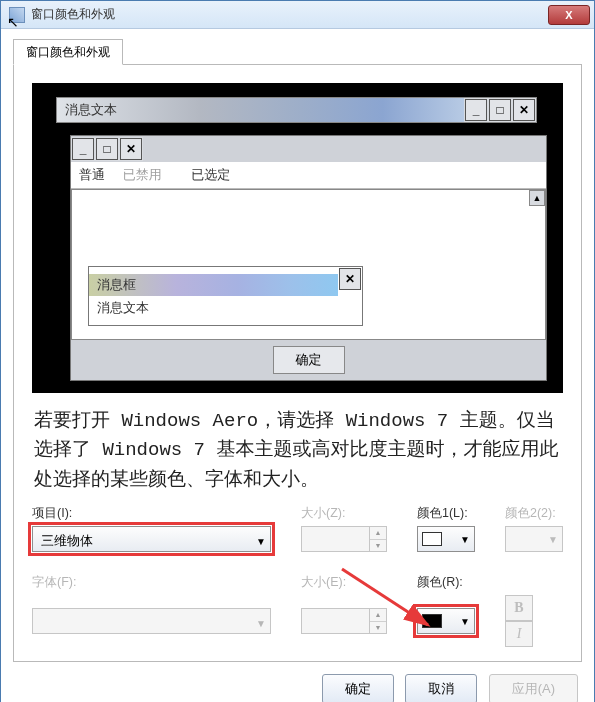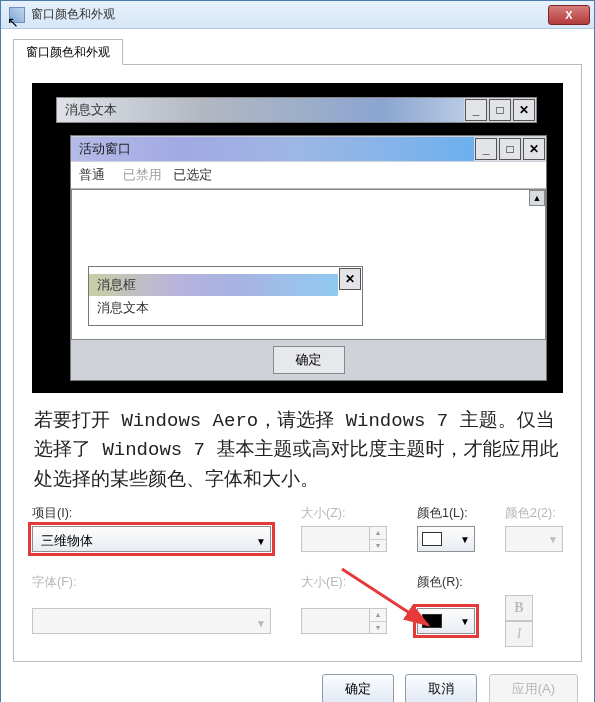--- a/index.html
+++ b/index.html
@@ -17,21 +17,21 @@
   .preview { background: #000; padding: 14px 24px 14px 24px; position: relative; height: 310px; }
   .inactive-win { position: absolute; left: 24px; top: 14px; right: 26px; }
   .win-title { display: flex; align-items: center; height: 26px; border: 1px solid #888; }
   .grad-in { flex: 1; background: linear-gradient(to right, #dfe3e8 0%, #b3b8c2 35%, #9daec9 60%, #8ba5d1 80%, #b7cae4 100%); padding-left: 8px; line-height: 24px; color: #333; font-size: 13px; }
   .winctl { display: flex; background: #d8dbe0; }
   .winctl span { width: 22px; height: 22px; border: 1px solid #555; margin: 1px; background: #e2e4e8; text-align: center; line-height: 20px; font-family: Arial; font-size: 12px; font-weight: bold; }
   .active-win { position: absolute; left: 38px; top: 52px; right: 16px; bottom: 12px; background: #cfd2d8; border: 1px solid #777; display: flex; flex-direction: column; }
   .grad-act { flex: 1; background: linear-gradient(to right, #b5bbe8 0%, #a1a9e4 28%, #9eb6e4 55%, #87b4e9 78%, #6cb0ef 100%); padding-left: 8px; line-height: 24px; font-size: 13px; color: #222; }
   .menu { background: #fff; border-bottom: 1px solid #bbb; padding: 4px 8px; font-size: 13px; color: #333; }
   .menu .dis { color: #a0a0a0; margin-left: 14px; }
-  .menu .sel { margin-left: 8px; }
+  .menu .sel { margin-left: 26px; }
   .textarea { background: #fff; border: 1px solid #888; flex: 1; position: relative; }
   .textarea .txt { padding: 6px 8px; font-size: 13px; color: #333; }
   .scrollbtn { position: absolute; right: 0; top: 0; width: 16px; height: 16px; border: 1px solid #888; background: #d8dbe0; text-align: center; line-height: 14px; font-size: 9px; font-family: Arial; }
   .msgbox { position: absolute; left: 16px; top: 76px; width: 275px; background: #fff; border: 1px solid #777; }
   .msgtitle { height: 24px; display: flex; align-items: center; }
   .grad-msg { flex: 1; background: linear-gradient(to right, #c9cfa4 0%, #b8b3dc 35%, #a6b2e2 60%, #9dc0ea 80%, #8fc8f0 100%); padding-left: 8px; line-height: 22px; font-size: 13px; color: #333; margin-top: 12px; }
   .msgclose { width: 22px; height: 22px; border: 1px solid #555; margin: 1px; background: #e2e4e8; text-align: center; line-height: 20px; font-family: Arial; font-size: 12px; font-weight: bold; }
   .msgbody { padding: 8px; font-size: 13px; color: #333; font-family: Liberation Mono, monospace; }
   .btnbar { background: #cfd2d8; padding: 6px; text-align: center; }
   .btn3d { display: inline-block; padding: 4px 22px; border: 1px solid #888; background: #e6e8ec; font-size: 13px; }
@@ -84,21 +84,20 @@
             <div class="winctl">
               <span>_</span>
               <span>□</span>
               <span>✕</span>
             </div>
           </div>
         </div>
 
         <div class="active-win">
           <div class="win-title" style="border:none;">
-            <div class="grad-act">活动窗口</div>
             <div class="winctl">
               <span>_</span>
               <span>□</span>
               <span>✕</span>
             </div>
           </div>
           <div class="menu">
             <span>普通</span>
             <span class="dis">已禁用</span>
             <span class="sel">已选定</span>

